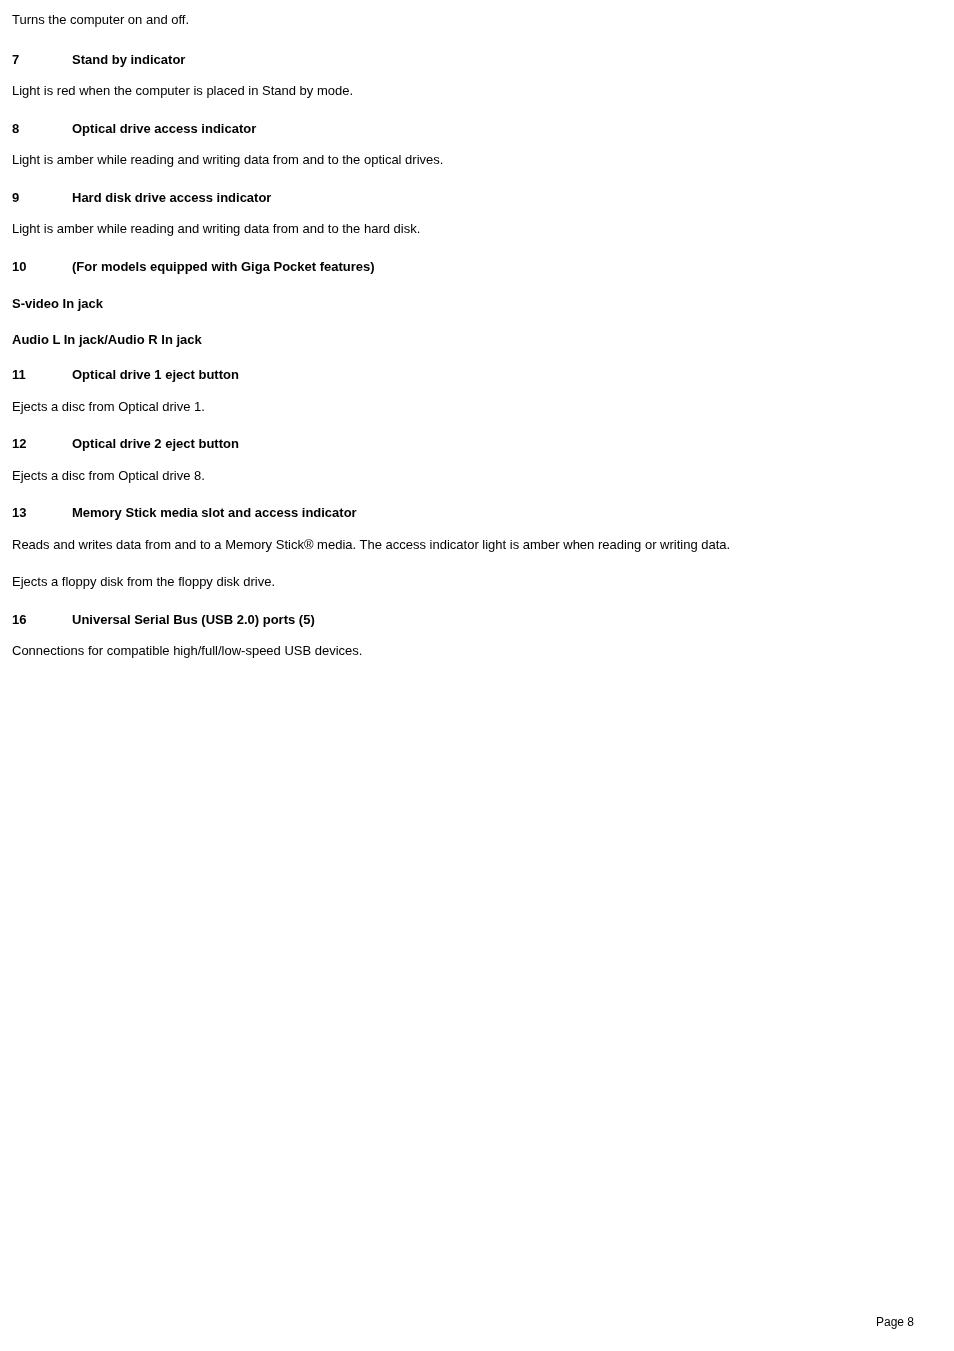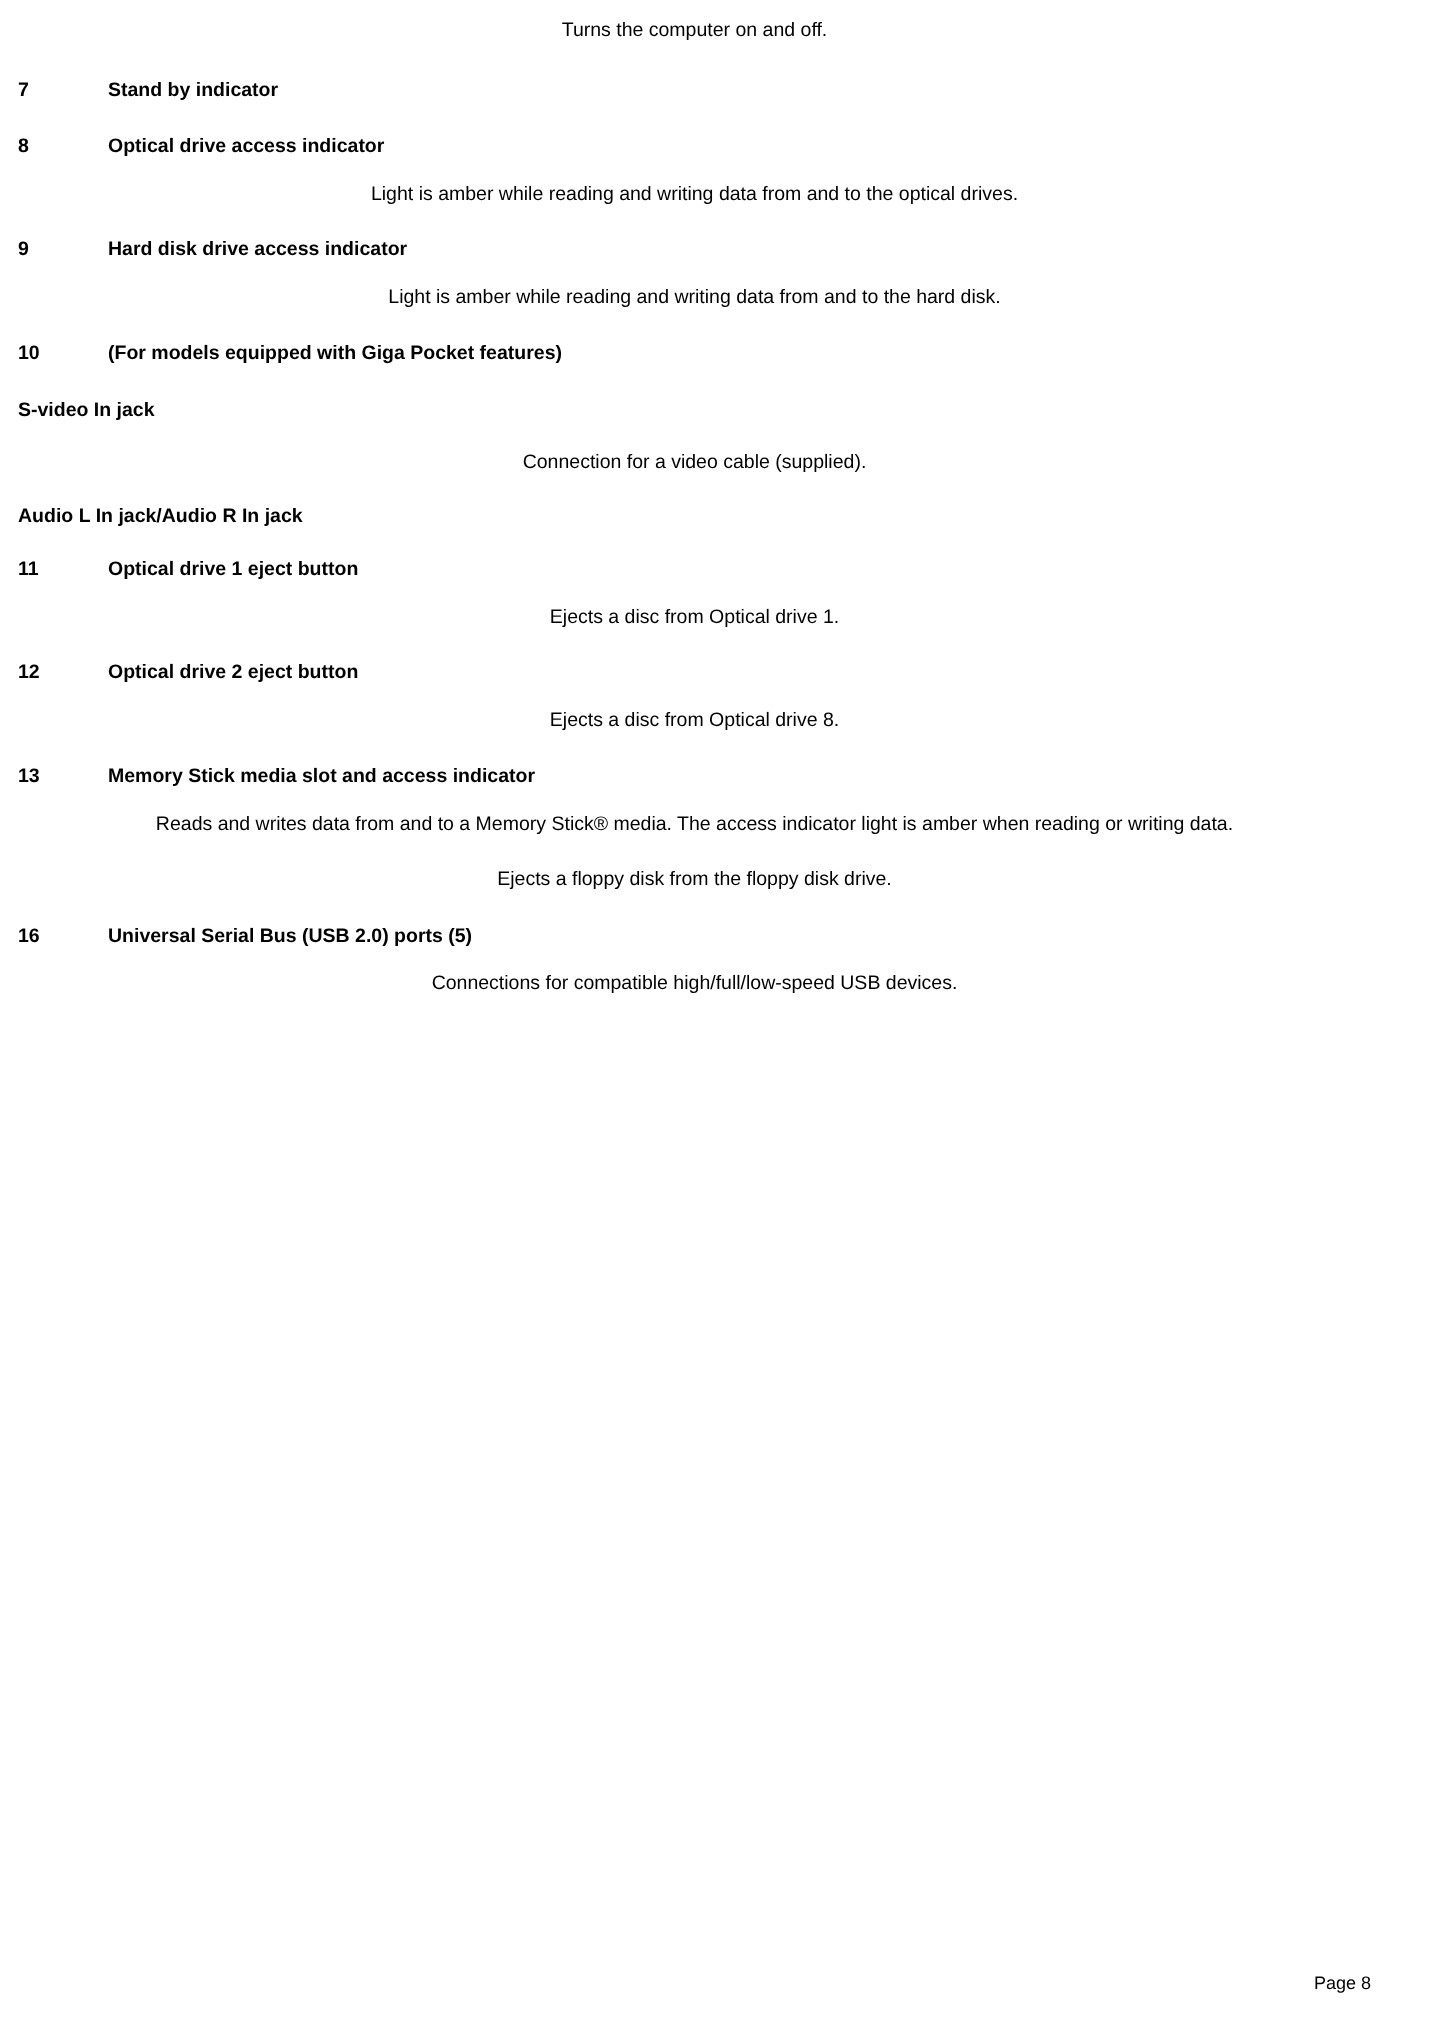--- a/index.html
+++ b/index.html
@@ -63,32 +63,34 @@
     .page-footer {
       position: fixed;
       bottom: 20px;
       right: 40px;
       font-size: 12px;
       color: #000;
     }
 
     p {
       margin-bottom: 0;
-      text-align: center;
     }
   </style>
 </head>
 <body>
 
 <p class="intro-text">Turns the computer on and off.</p>
 
 <div class="section">
   <div class="section-header">
     <span class="section-number">7</span>
     <span class="section-title">Stand by indicator</span>
+  </div>
+  <div class="section-body">
+    <p>Light is red when the computer is placed in Stand by mode.</p>
   </div>
 </div>
 
 <div class="section">
   <div class="section-header">
     <span class="section-number">8</span>
     <span class="section-title">Optical drive access indicator</span>
   </div>
   <div class="section-body">
     <p>Light is amber while reading and writing data from and to the optical drives.</p>
@@ -110,21 +112,20 @@
     <span class="section-number">10</span>
     <span class="section-title">(For models equipped with Giga Pocket features)</span>
   </div>
 </div>
 
 <div class="sub-section">
   <div class="sub-title">S-video In jack</div>
 </div>
 
 <div class="sub-section">
-  <p>Connection for a video cable (supplied).</p>
 </div>
 
 <div class="sub-section">
   <div class="sub-title">Audio L In jack/Audio R In jack</div>
 </div>
 
 <div class="section">
   <div class="section-header">
     <span class="section-number">11</span>
     <span class="section-title">Optical drive 1 eject button</span>

